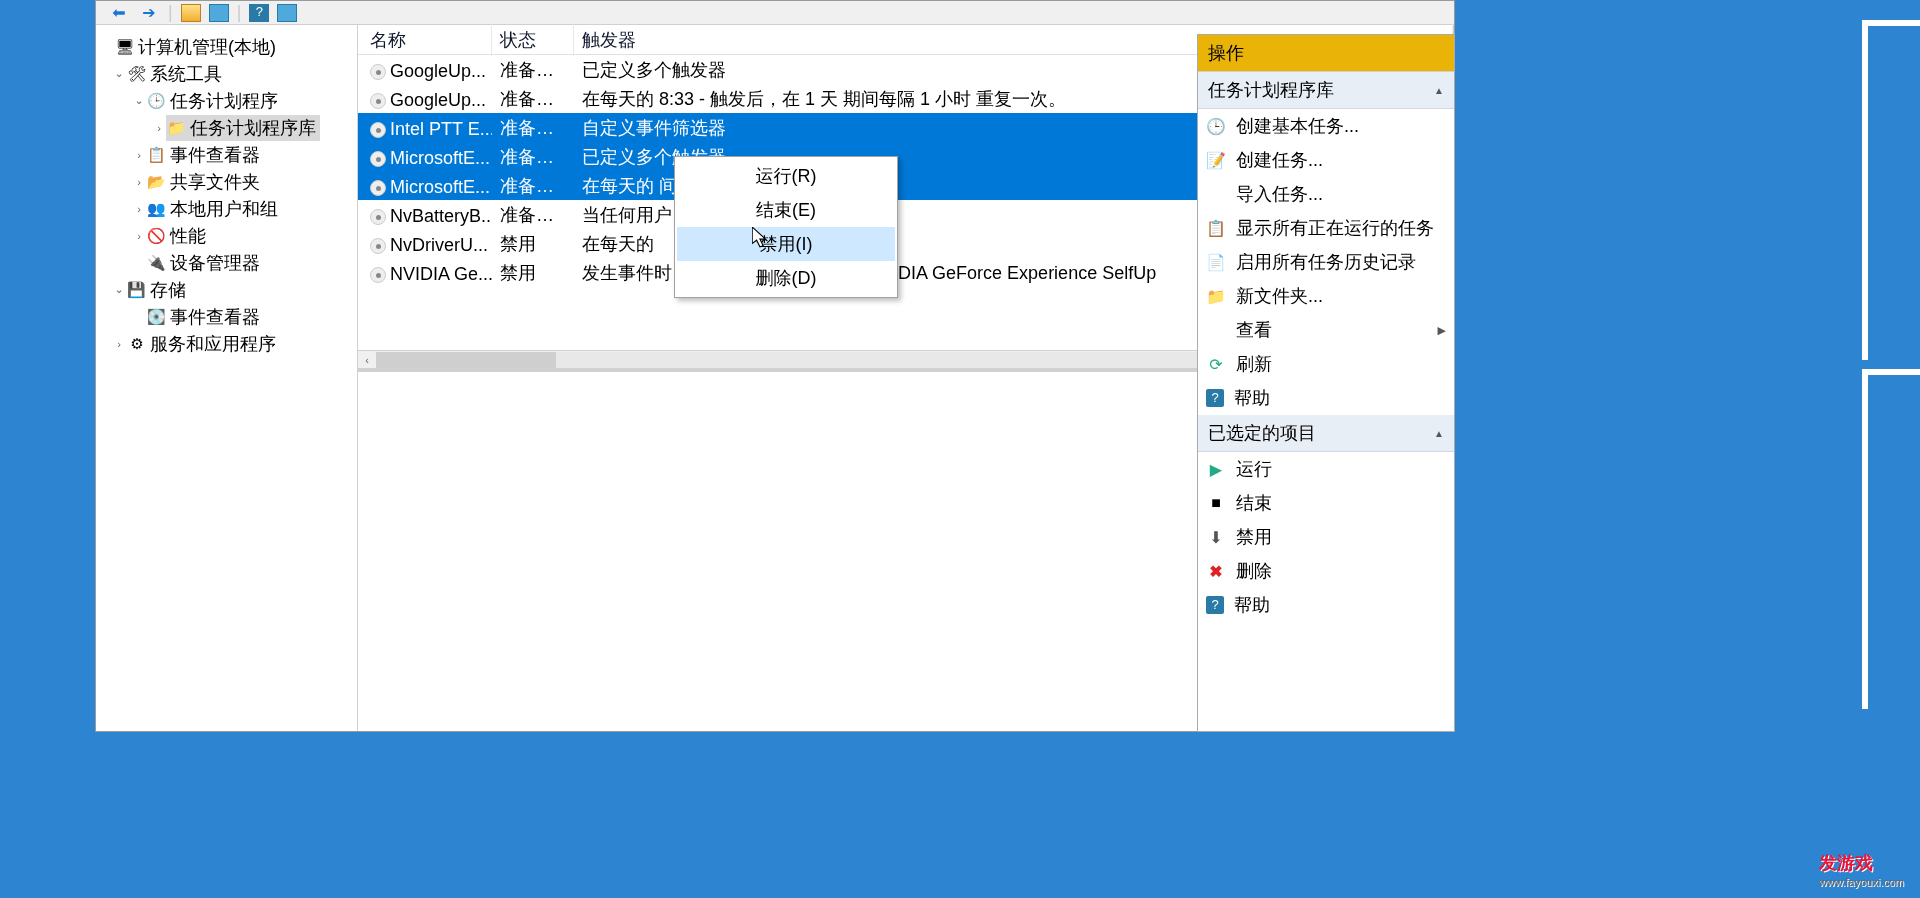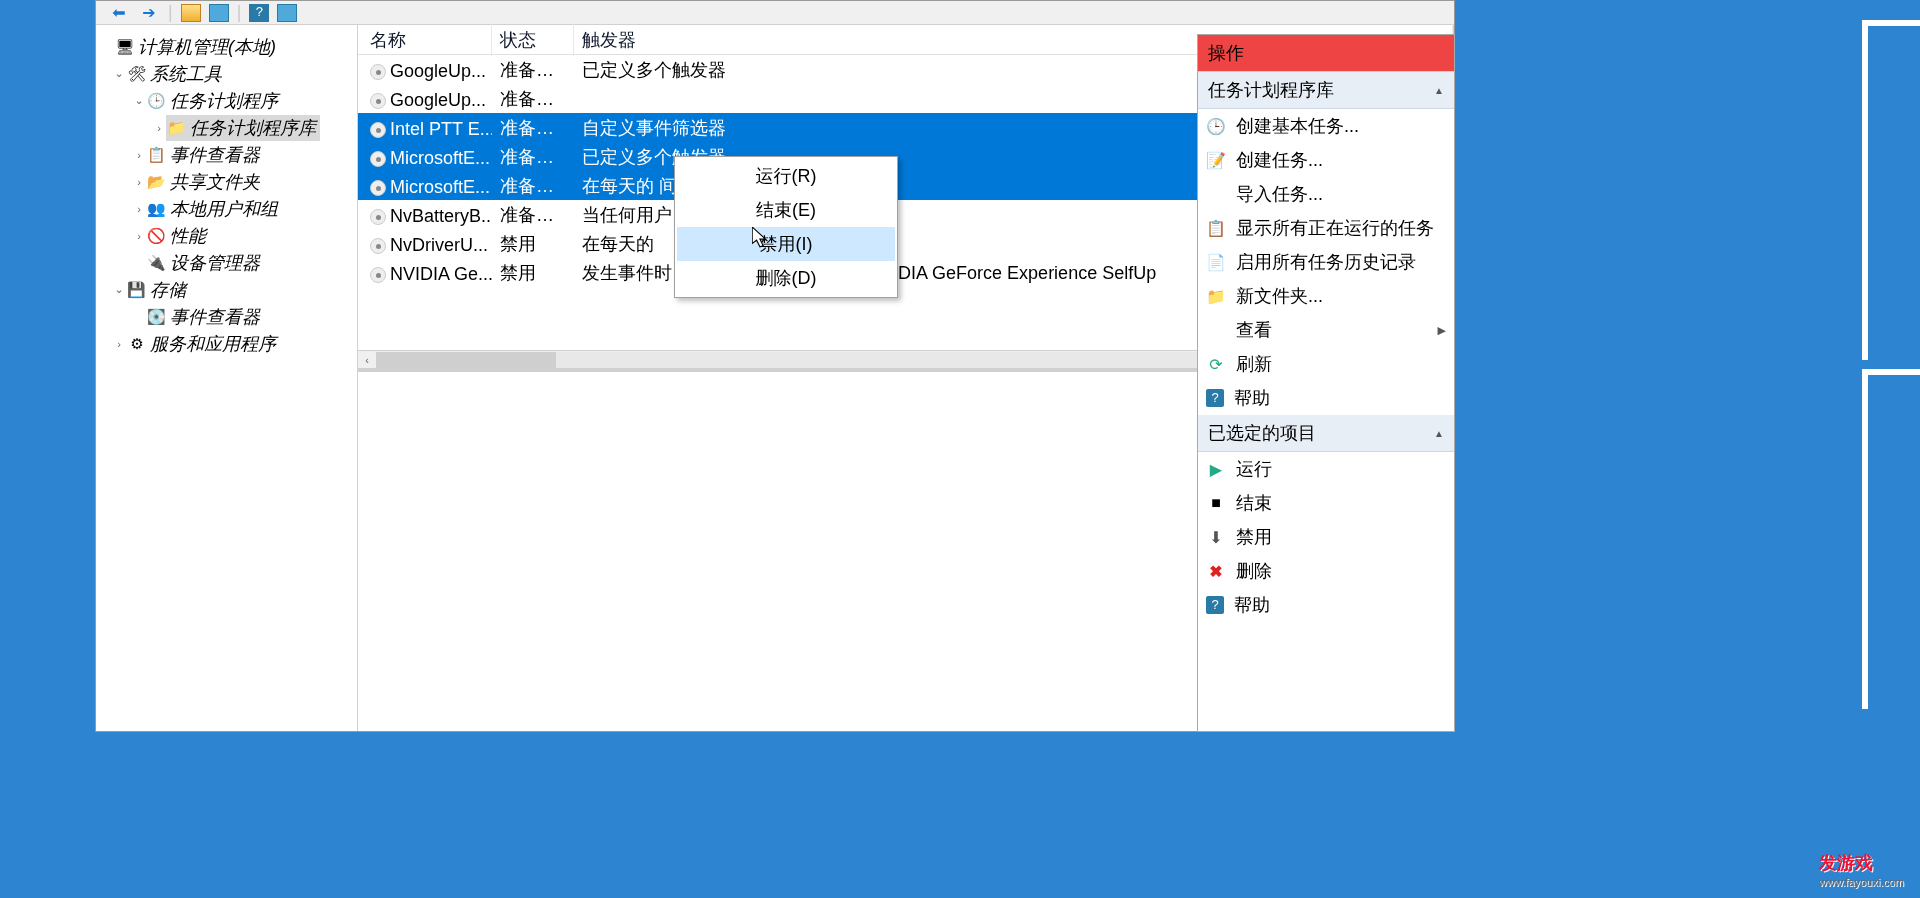--- a/index.html
+++ b/index.html
@@ -11,42 +11,42 @@
 .tb-icon.a { background:linear-gradient(#ffe08a,#f0b030); border:1px solid #c08020; }
 .tb-icon.b { background:#4faadb; border:1px solid #2a7aa8; }
 .tb-icon.c { background:#2a7aa8; color:#fff; text-align:center; font-size:13px; line-height:16px; }
 .content { display:flex; height:calc(100% - 24px); }
 .tree-pane { width:262px; border-right:1px solid #d0d0d0; padding:8px 0; overflow:auto; background:#fff; }
 .tree-row { display:flex; align-items:center; height:27px; cursor:default; white-space:nowrap; }
 .tree-row.selected .tree-label-wrap { background:#d9d9d9; }
 .tree-label-wrap { padding:1px 4px 1px 2px; display:flex; align-items:center; gap:4px; }
 .tree-toggle { width:14px; text-align:center; color:#666; font-size:11px; }
 .tree-icon { width:18px; height:18px; display:inline-flex; align-items:center; justify-content:center; font-size:15px; }
-.tree-label { color:#000; font-size:18px;font-style:italic; }
+.tree-label { color:#000; font-size:18px; }
 .list-pane { flex:1; display:flex; flex-direction:column; background:#fff; border-right:1px solid #d0d0d0; }
 .list-header { display:flex; border-bottom:1px solid #e0e0e0; background:#fff; height:30px; align-items:center; padding-left:4px; }
 .list-header .col { padding:4px 8px; border-right:1px solid #e8e8e8; color:#0f172a; font-size:18px; }
 .list-body { position:relative; overflow:auto; flex:0 0 295px; }
 .list-row { display:flex; align-items:flex-end; height:29px; padding-left:4px; }
 .list-row.selected { background:#0078d7; color:#fff; }
 .list-row .col { padding:2px 8px; overflow:hidden; text-overflow:ellipsis; white-space:nowrap; font-size:18px; }
 .col.name { width:130px; display:flex; align-items:center; gap:4px; }
 .col.status { width:82px; }
 .col.trigger { flex:1; }
 .row-icon { width:16px; height:16px; border-radius:50%; background:#eee; border:1px solid #ccc; flex-shrink:0; display:inline-block; position:relative; }
 .row-icon::after { content:''; position:absolute; width:5px; height:5px; background:#888; left:5px; top:5px; border-radius:50%; }
 .hscroll { height:18px; background:#f0f0f0; display:flex; align-items:center; border-top:1px solid #d0d0d0; }
 .hscroll .arrow { width:18px; text-align:center; color:#666; font-size:11px; }
 .hscroll .track { flex:1; background:#e8e8e8; height:16px; position:relative; }
 .hscroll .thumb { position:absolute; left:0; width:180px; height:16px; background:#cfcfcf; }
 .detail-pane { flex:1; border-top:4px solid #d0d0d0; background:#fff; }
 .vscroll { position:absolute; right:0; top:0; width:18px; height:100%; background:#f0f0f0; }
 .vscroll .thumb { position:absolute; top:0; right:0; width:18px; height:110px; background:#cfcfcf; }
 .actions-pane { position:absolute; left:1197px; top:34px; width:258px; height:698px; background:#fff; border:1px solid #aaa; }
-.actions-title { padding:6px 10px; border-bottom:1px solid #d0d0d0; font-size:18px; background:#ef4444; }
+.actions-title { padding:6px 10px; border-bottom:1px solid #d0d0d0; font-size:18px; background:#eab308; }
 .actions-section-header { background:#e8eef6; padding:6px 10px; border-bottom:1px solid #cfd8e4; display:flex; align-items:center; justify-content:space-between; font-size:18px; }
 .collapse-caret { font-size:10px; color:#555; }
 .action-item { display:flex; align-items:center; gap:10px; padding:5px 8px; cursor:default; font-size:18px; }
 .action-icon { width:20px; text-align:center; font-size:16px; }
 .context-menu { position:absolute; left:674px; top:156px; width:224px; background:#ffffff; border:1px solid #a0a0a0; box-shadow:3px 3px 5px rgba(0,0,0,.25); z-index:200; padding:2px; }
 .menu-item { padding:5px 36px 5px 36px; font-size:18px; cursor:default; text-align:center; position:relative; }
 .menu-item.hover { background:#cde8ff; }
 .cursor { position:absolute; left:752px; top:227px; width:18px; height:22px; z-index:300; pointer-events:none; }
 .win-edge { position:absolute; display:flex; flex-direction:column; gap:9px; }
 .win-edge.right { right:0; top:20px; }
@@ -174,20 +174,21 @@
             </div>
             <div class="col status">准备就绪</div>
             <div class="col trigger">已定义多个触发器</div>
           </div>
           <div class="list-row">
             <div class="col name">
               <span class="row-icon"></span>
               <span>GoogleUp...</span>
             </div>
             <div class="col status">准备就绪</div>
+            <div class="col trigger">在每天的 8:33 - 触发后，在 1 天 期间每隔 1 小时 重复一次。</div>
           </div>
           <div class="list-row selected">
             <div class="col name">
               <span class="row-icon"></span>
               <span>Intel PTT E...</span>
             </div>
             <div class="col status">准备就绪</div>
             <div class="col trigger">自定义事件筛选器</div>
           </div>
           <div class="list-row selected">

